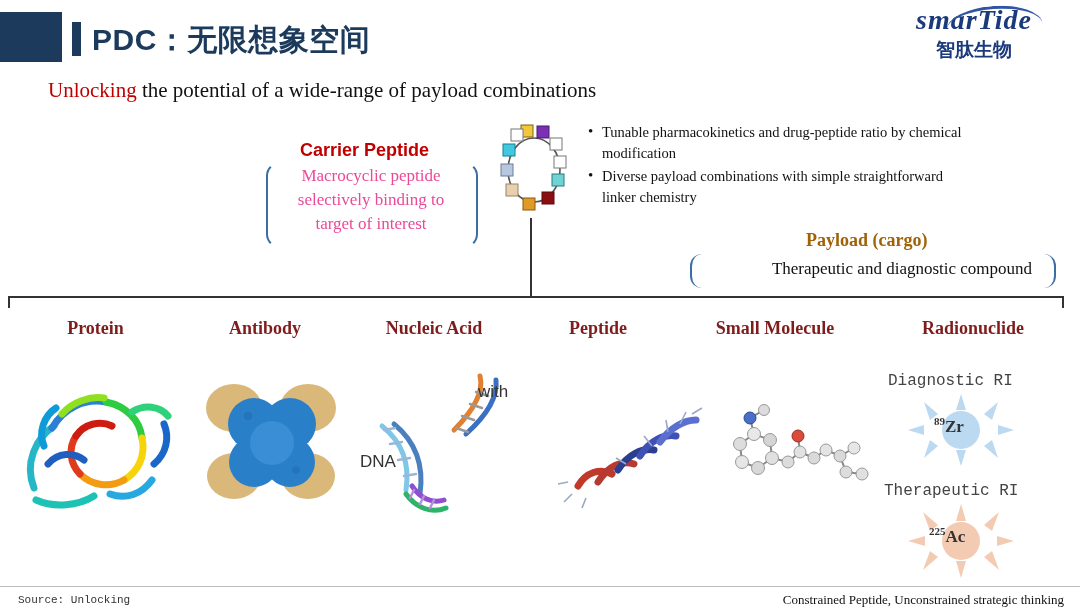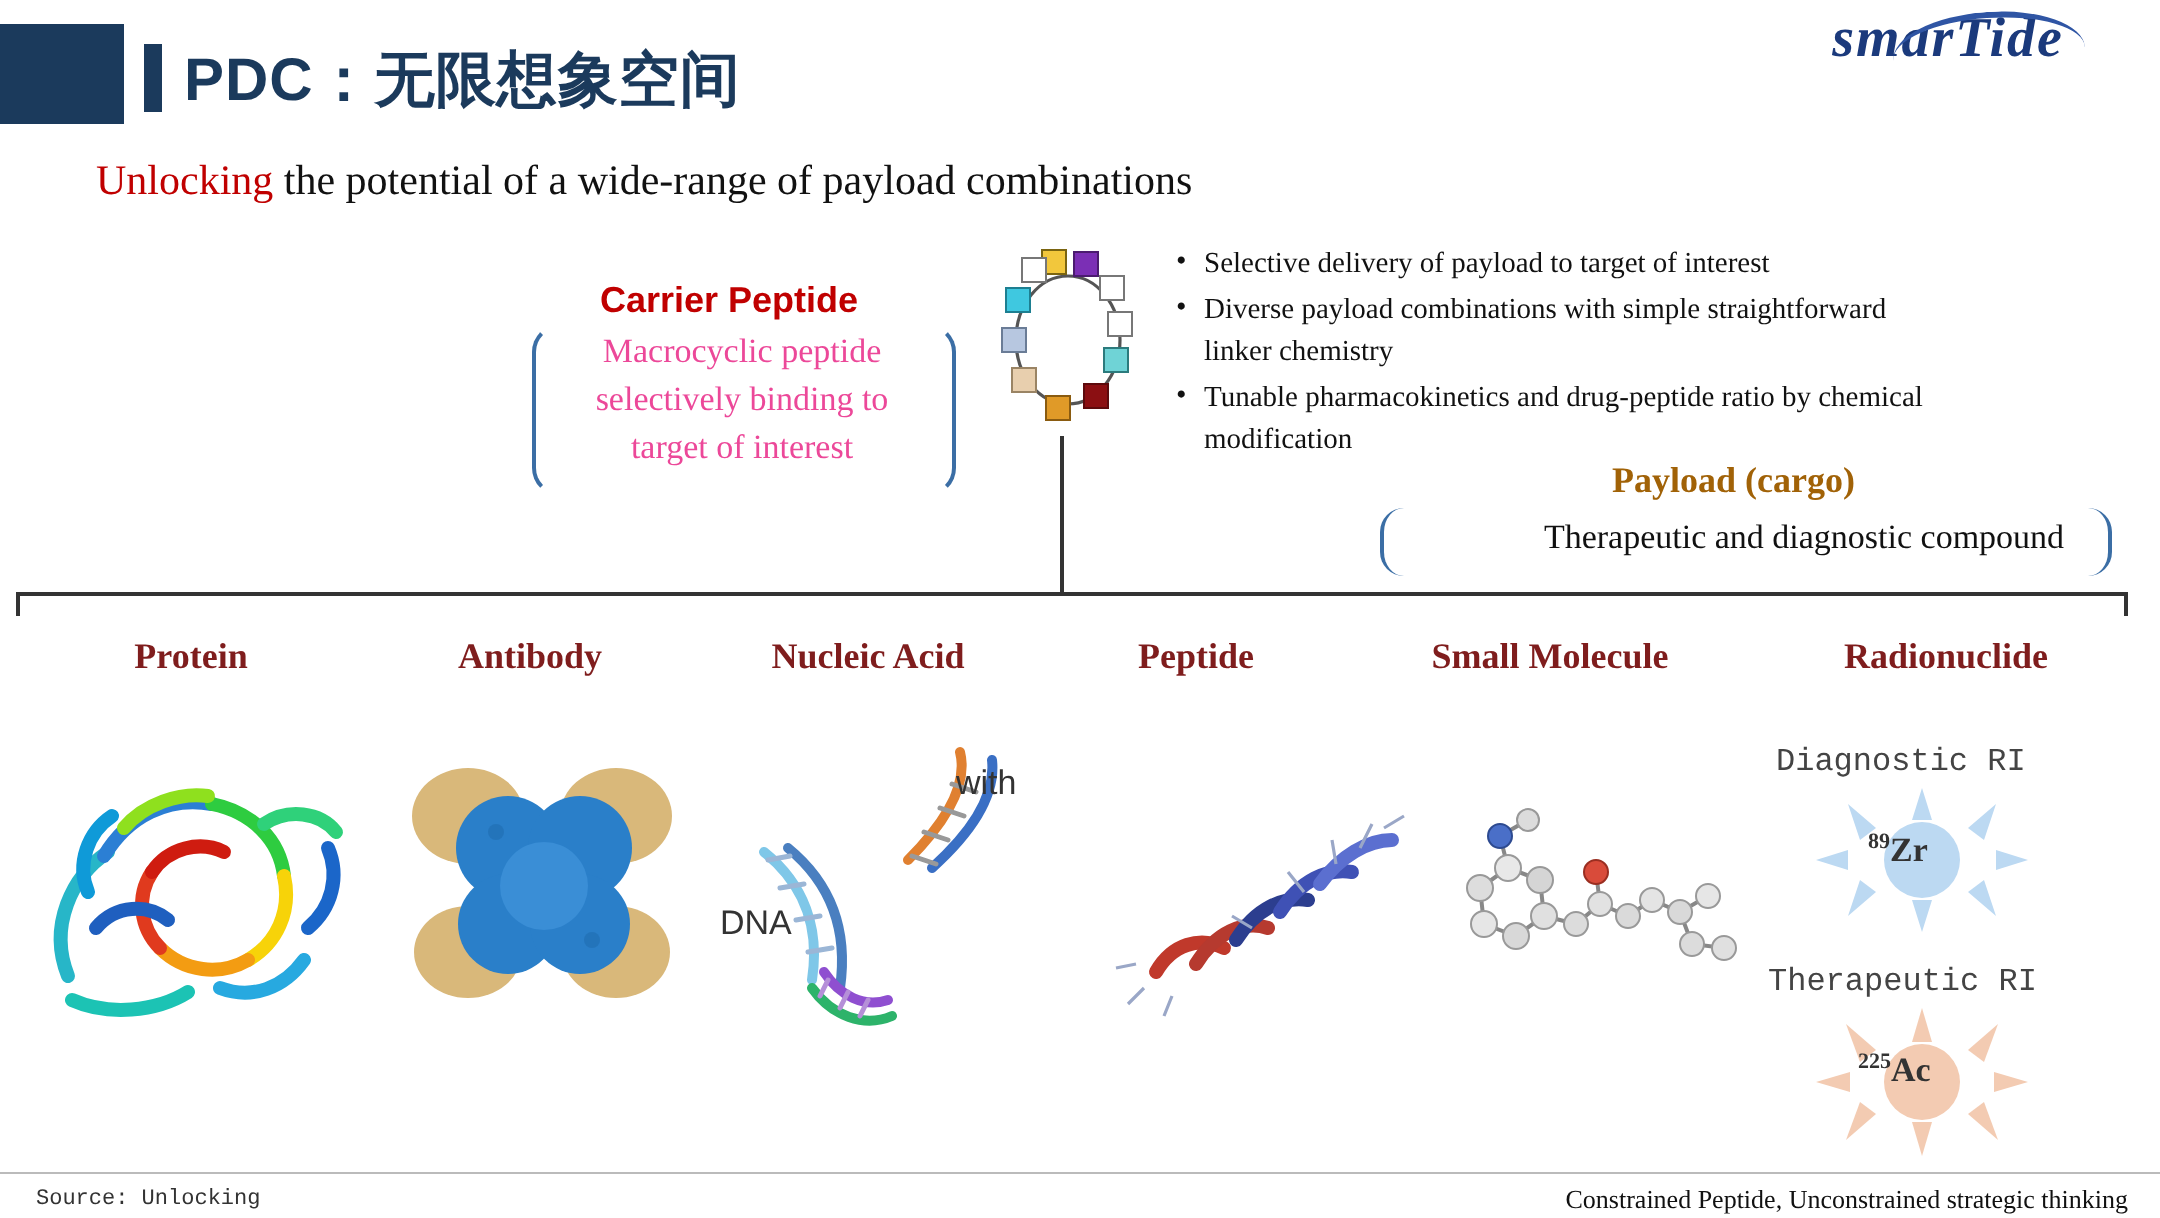--- a/index.html
+++ b/index.html
@@ -138,20 +138,21 @@
 <body>
 
 <div class="hdr-band"></div>
 <div class="hdr-navy"></div>
 <div class="hdr-bar"></div>
 <div class="hdr-title">PDC：无限想象空间</div>
 
 <div class="logo">
   <div class="logo-word">smarTide</div>
   <div class="logo-swoosh"></div>
+  <div class="logo-cn">智肽生物</div>
 </div>
 
 <div class="subtitle">
   <span class="hl">Unlocking</span><span> the potential of a wide-range of payload combinations</span>
 </div>
 
 <div class="carrier-title">Carrier Peptide</div>
 <div class="bracket-box"></div>
 <div class="carrier-text">Macrocyclic peptide selectively binding to target of interest</div>
 
@@ -172,23 +173,22 @@
   </svg>
 </div>
 
 <div class="connector"></div>
 <div class="spine"></div>
 <div class="spine-l"></div>
 <div class="spine-r"></div>
 
 <div class="bullets">
   <ul>
-    <li>Selective delivery of payload to target of interest</li>
+    <li>Tunable pharmacokinetics and drug-peptide ratio by chemical modification</li>
     <li>Diverse payload combinations with  simple straightforward linker chemistry</li>
-    <li>Tunable pharmacokinetics and drug-peptide ratio by chemical modification</li>
   </ul>
 </div>
 
 <div class="payload-title">Payload (cargo)</div>
 <div class="payload-box"></div>
 <div class="payload-text">Therapeutic and diagnostic compound</div>
 
 <div class="col-head" style="left:8px;width:175px;">Protein</div>
 <div class="col-head" style="left:180px;width:170px;">Antibody</div>
 <div class="col-head" style="left:348px;width:172px;">Nucleic Acid</div>

